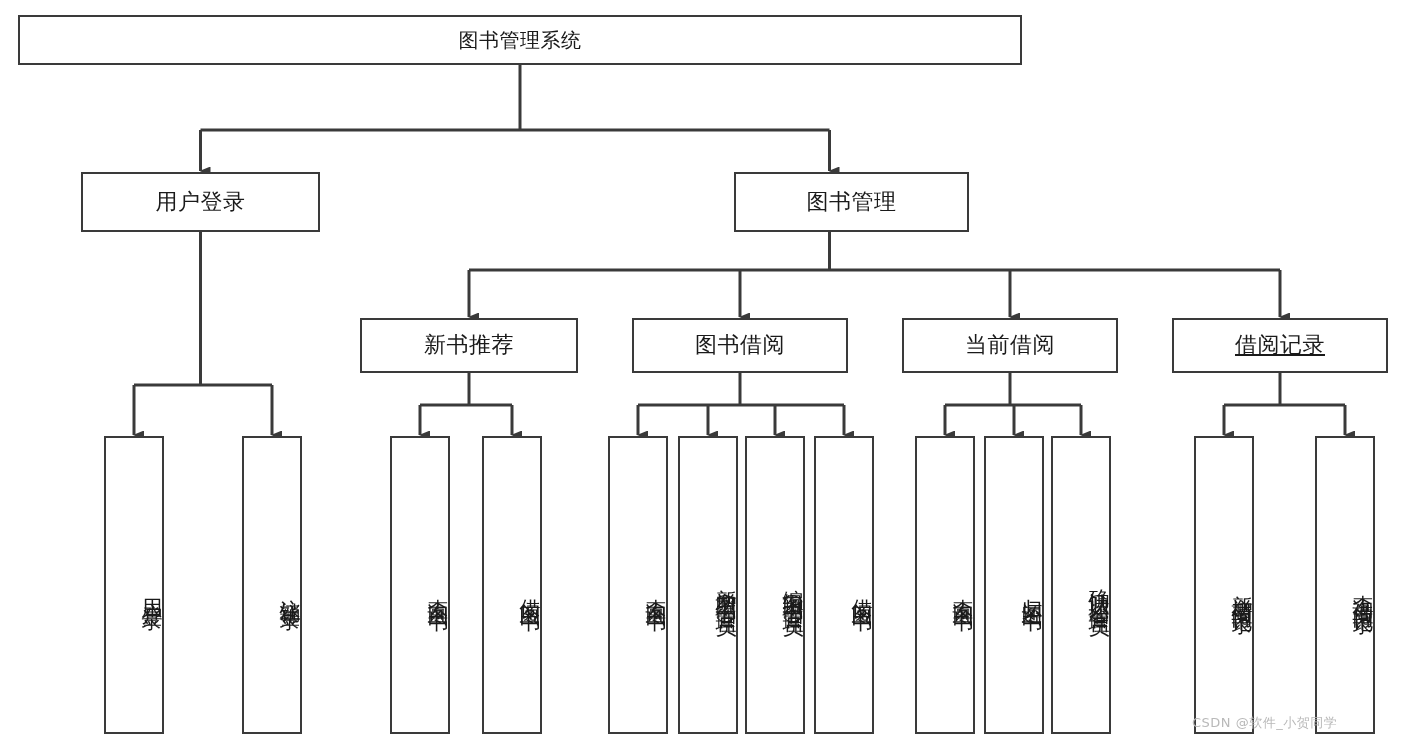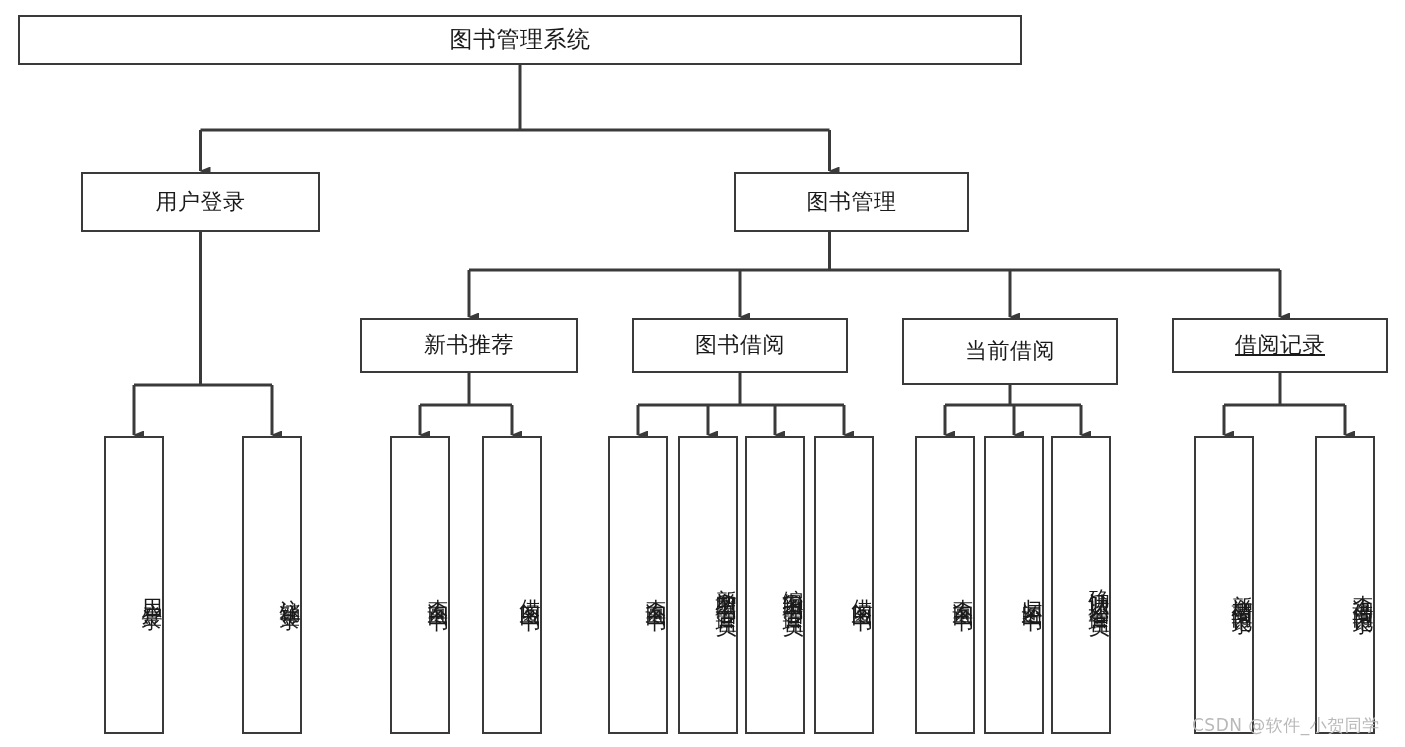--- a/index.html
+++ b/index.html
@@ -38,40 +38,40 @@
     align-items: center;
     justify-content: center;
     color: #1a1a1a;
   }
   .node-box.horiz {
     font-size: 22px;
     letter-spacing: 0.5px;
     line-height: 1.1;
   }
   .node-box.root {
-    font-size: 23px;
+    font-size: 20px;
   }
   .node-box.vert {
     font-size: 21px;
     writing-mode: vertical-rl;
     text-orientation: upright;
     align-items: flex-start;
     justify-content: center;
     padding-top: 10px;
     letter-spacing: 4px;
     line-height: 1.0;
   }
   .node-label {
     white-space: nowrap;
   }
   .watermark {
     position: absolute;
     left: 1192px;
     top: 714px;
-    font-size: 17px;
+    font-size: 13px;
     color: #b9b9b9;
     letter-spacing: 0.5px;
     white-space: nowrap;
     pointer-events: none;
   }
 </style>
 </head>
 <body>
 
 <div id="diagram-root">
@@ -129,21 +129,21 @@
   <div class="node-box horiz" style="left:712px; top:172px; width:235px; height:60px;margin-left:22px;">
     <span class="node-label">图书管理</span>
   </div>
 
   <div class="node-box horiz" style="left:360px;  top:318px; width:218px; height:55px;">
     <span class="node-label">新书推荐</span>
   </div>
   <div class="node-box horiz" style="left:632px;  top:318px; width:216px; height:55px;">
     <span class="node-label">图书借阅</span>
   </div>
-  <div class="node-box horiz" style="left:902px;  top:318px; width:216px; height:67px;">
+  <div class="node-box horiz" style="left:902px;  top:318px; width:216px; height:55px;">
     <span class="node-label">当前借阅</span>
   </div>
   <div class="node-box horiz" style="left:1172px; top:318px; width:216px; height:55px;text-decoration:underline;">
     <span class="node-label">借阅记录</span>
   </div>
 
   <div class="node-box vert" style="left:104px; top:436px; width:60px; height:298px;">
     <span class="node-label">用户登录</span>
   </div>
   <div class="node-box vert" style="left:242px; top:436px; width:60px; height:298px;">

